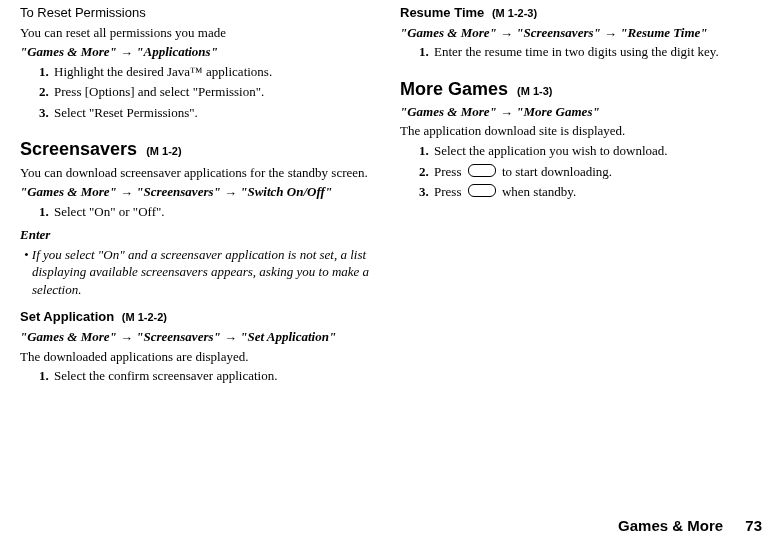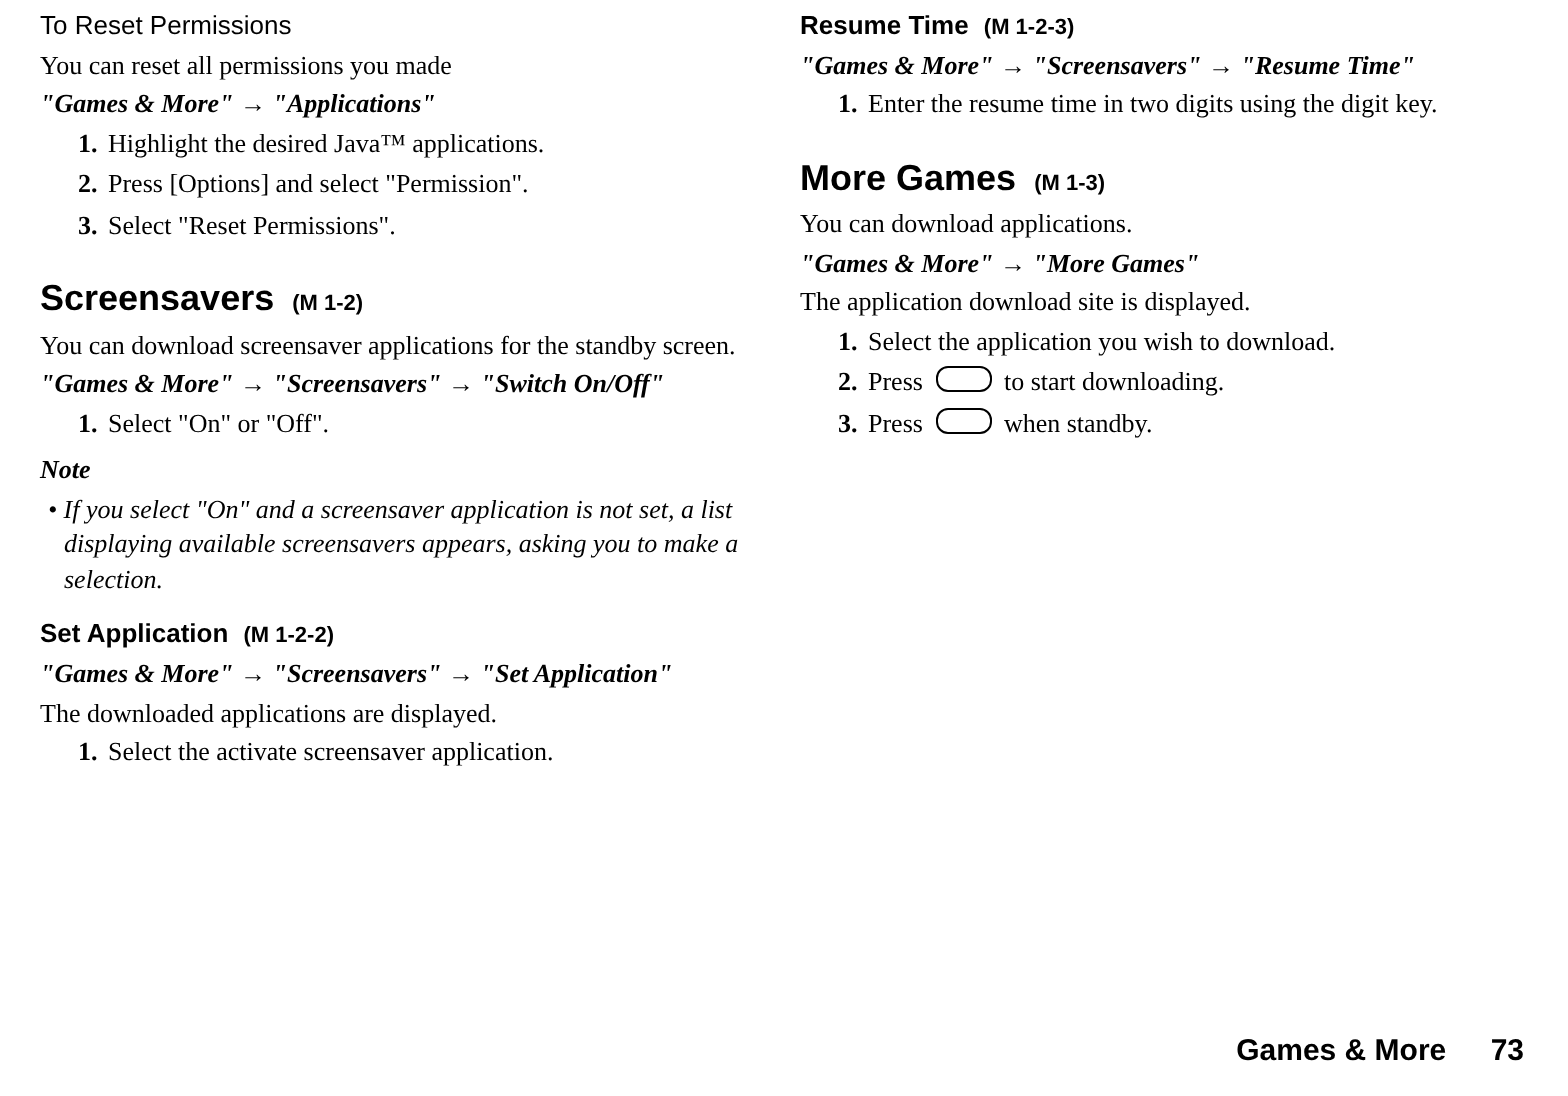--- a/index.html
+++ b/index.html
@@ -116,50 +116,49 @@
     <p class="section-big-title">
       <span>Screensavers</span>
       <span class="mcode">(M 1-2)</span>
     </p>
     <p>You can download screensaver applications for the standby screen.</p>
     <p class="bi">"Games &amp; More" → "Screensavers" → "Switch On/Off"</p>
     <ol>
       <li>Select "On" or "Off".</li>
     </ol>
 
-    <p class="note-label">Note</p>
+    <p class="note-label">Enter</p>
     <p class="note-body">• If you select "On" and a screensaver application is not set, a list displaying available screensavers appears, asking you to make a selection.</p>
 
     <p class="section-mid-title">
       <span>Set Application</span>
       <span class="mcode">(M 1-2-2)</span>
     </p>
     <p class="bi">"Games &amp; More" → "Screensavers" → "Set Application"</p>
     <p>The downloaded applications are displayed.</p>
     <ol>
-      <li>Select the activate screensaver application.</li>
+      <li>Select the confirm screensaver application.</li>
     </ol>
   </div>
 
   <div class="col">
 
     <p class="section-mid-title" style="margin-top:0">
       <span>Resume Time</span>
       <span class="mcode">(M 1-2-3)</span>
     </p>
     <p class="bi">"Games &amp; More" → "Screensavers" → "Resume Time"</p>
     <ol>
       <li>Enter the resume time in two digits using the digit key.</li>
     </ol>
 
     <p class="section-big-title">
       <span>More Games</span>
       <span class="mcode">(M 1-3)</span>
     </p>
-    <p>You can download applications.</p>
     <p class="bi">"Games &amp; More" → "More Games"</p>
     <p>The application download site is displayed.</p>
     <ol>
       <li>
         <span>Select the application you wish to download.</span><br>
       </li>
       <li>
         <span>Press </span><span class="key-oval"></span><span> to start downloading.</span>
       </li>
       <li>

